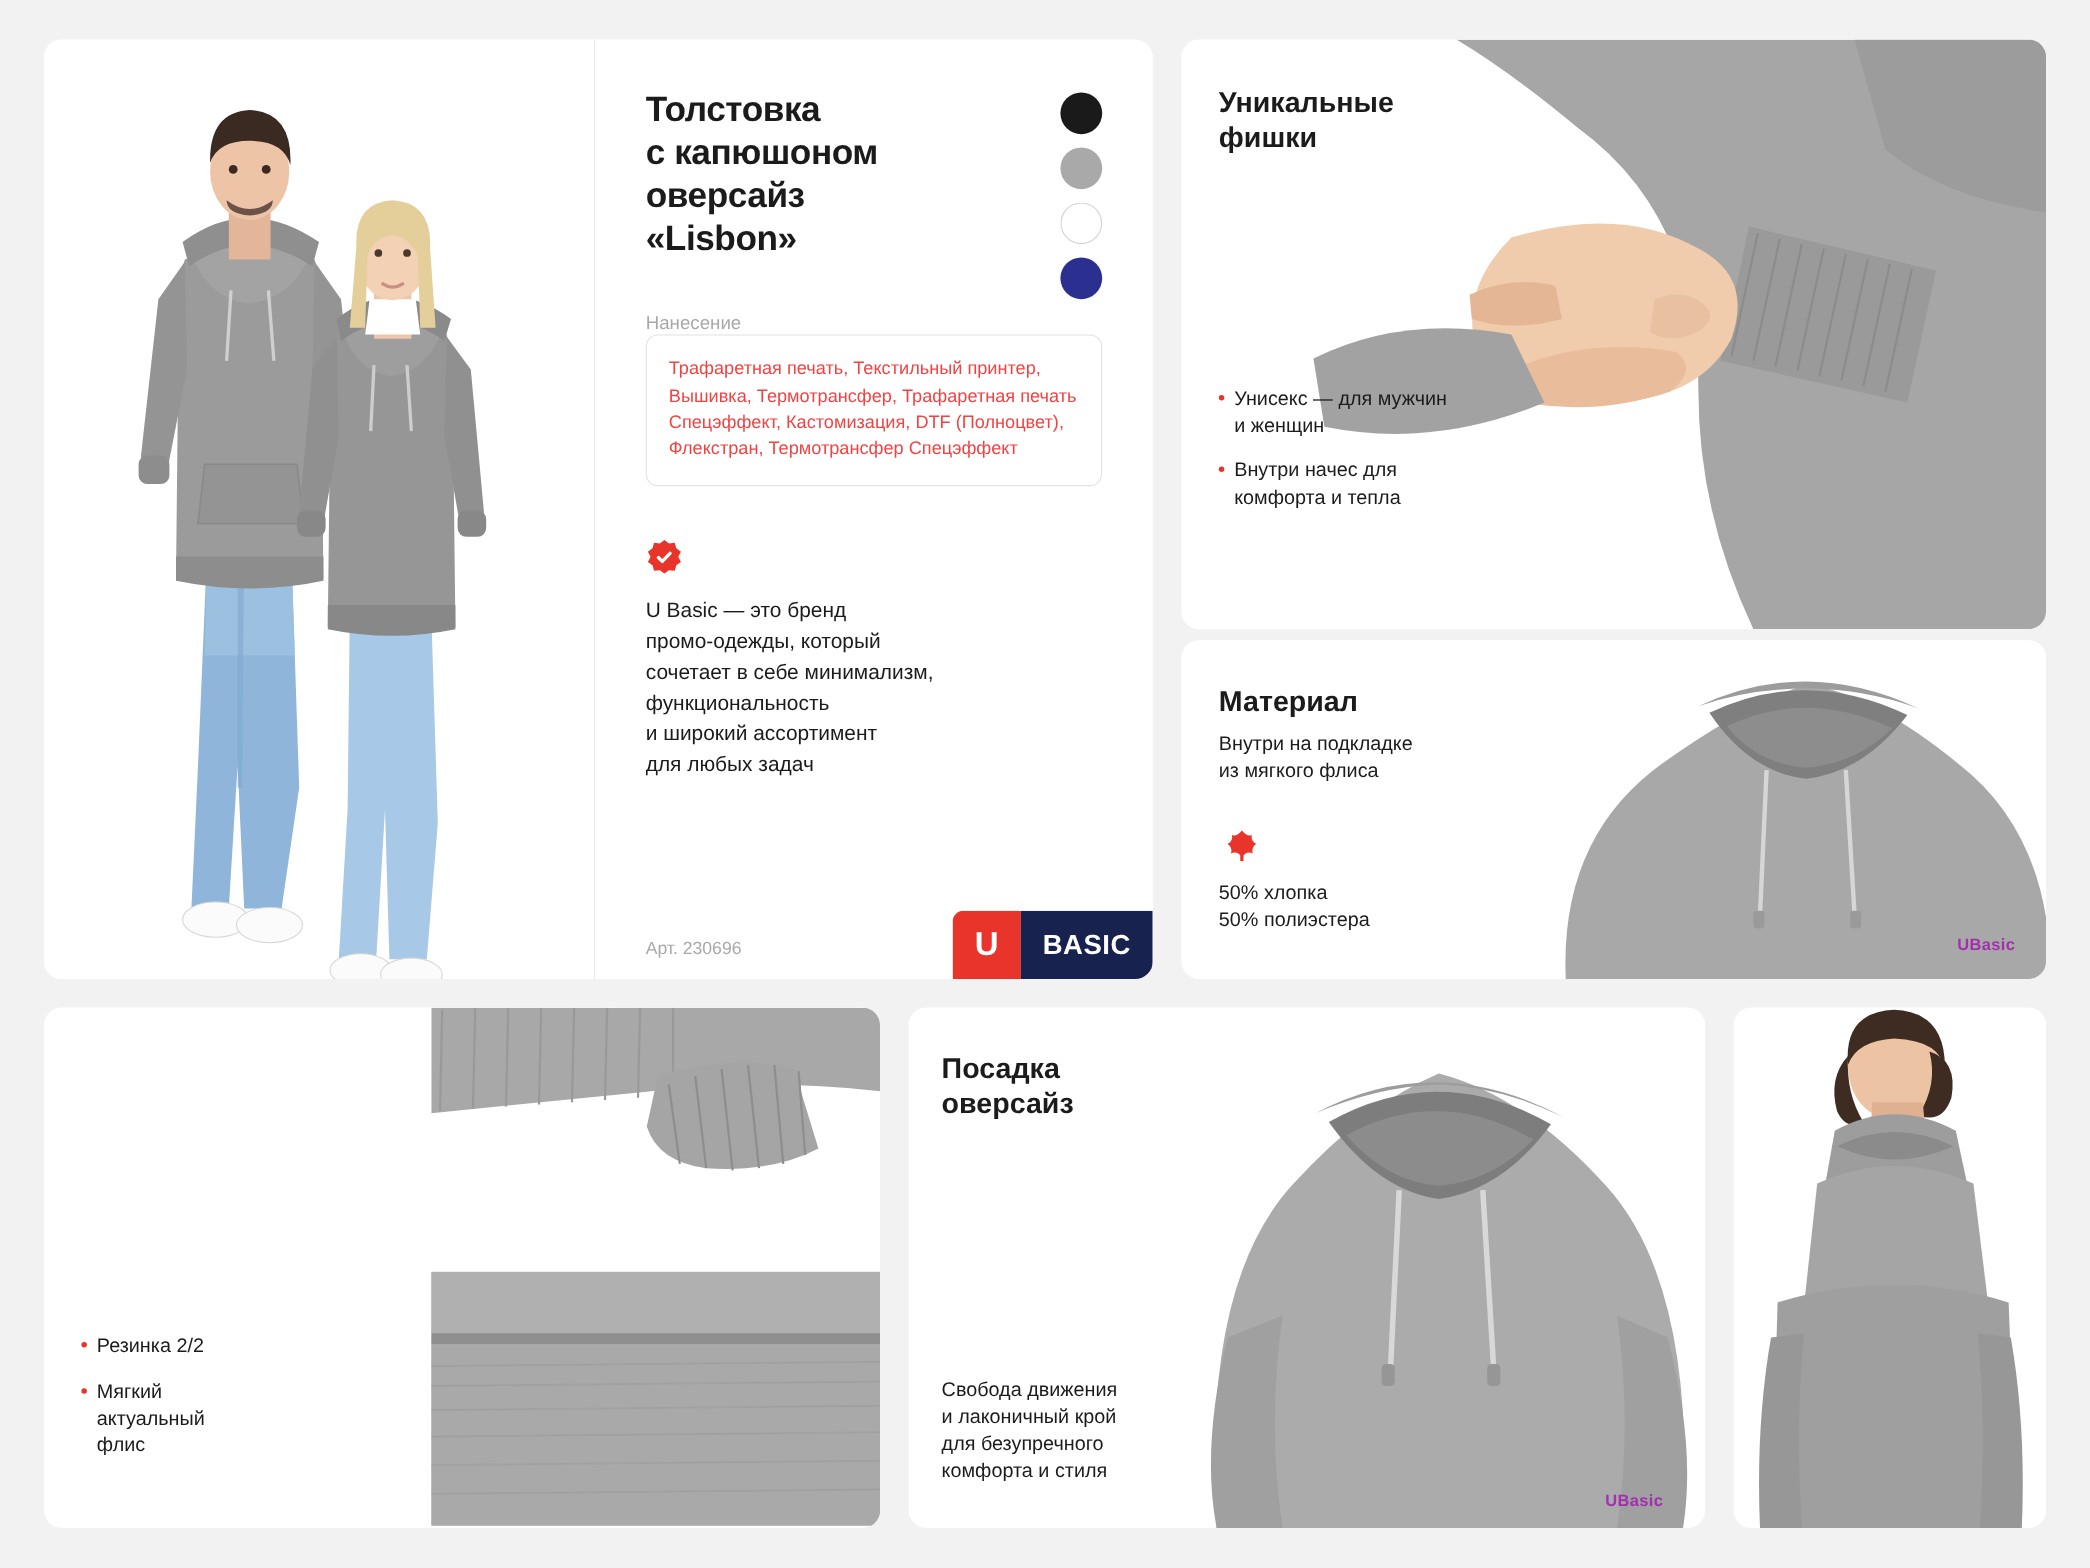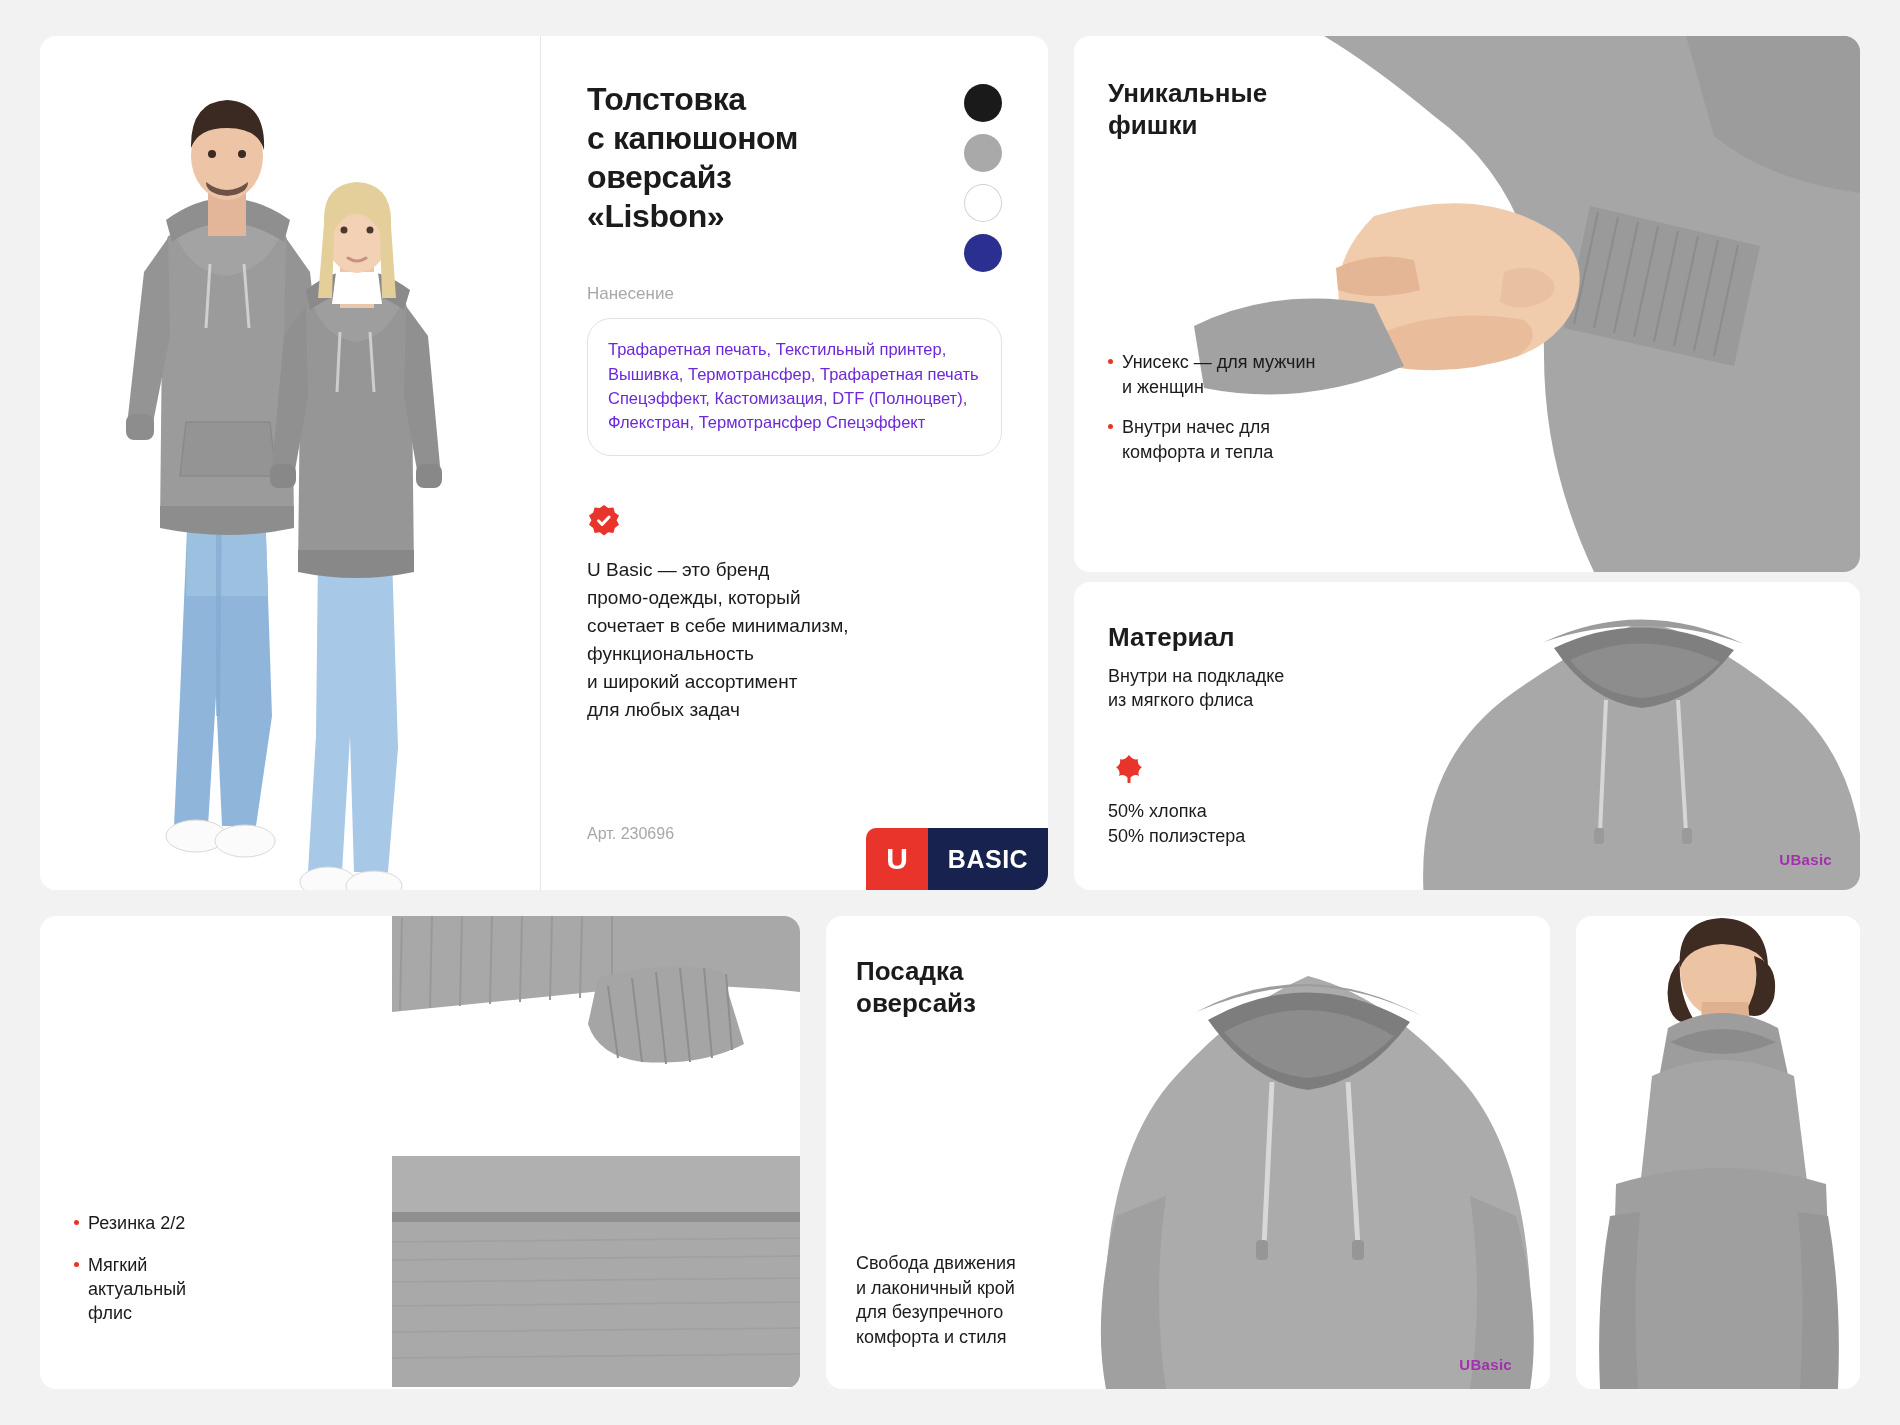--- a/index.html
+++ b/index.html
@@ -89,43 +89,42 @@
     font-size: 25px;
     font-weight: bold;
     letter-spacing: 0.2px;
   }
   .section-label {
     margin-top: 48px;
     font-size: 17px;
     color: #a8a8a8;
   }
   .print-box {
-    margin-top: 14px;
     border: 1px solid #e2e2e2;
-    border-radius: 24px;
+    border-radius: 11px;
     padding: 18px 20px 20px 20px;
     font-size: 16.5px;
     line-height: 1.48;
-    color: #6d28d9;
+    color: #ef4444;
     max-width: 418px;
     box-sizing: border-box;
   }
   .brand-block { margin-top: 48px; }
   .brand-icon { width: 34px; height: 34px; display: block; }
   .brand-text {
     margin-top: 18px;
     font-size: 19px;
     line-height: 1.48;
     font-weight: 500;
     white-space: pre-line;
   }
   .art-row {
     position: absolute;
     left: 46px;
-    bottom: 47px;
+    bottom: 18px;
     font-size: 16px;
     color: #a8a8a8;
   }
   .logo-badge {
     position: absolute;
     right: 0;
     bottom: 0;
     width: 182px;
     height: 62px;
     display: flex;

